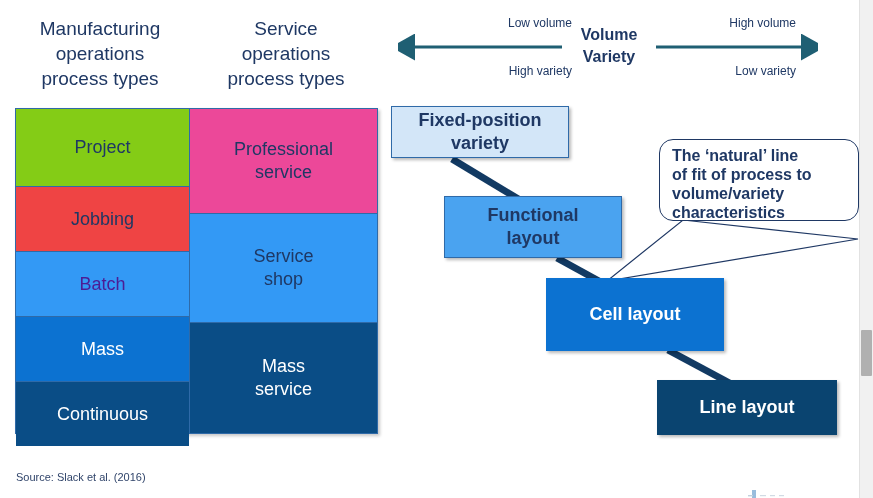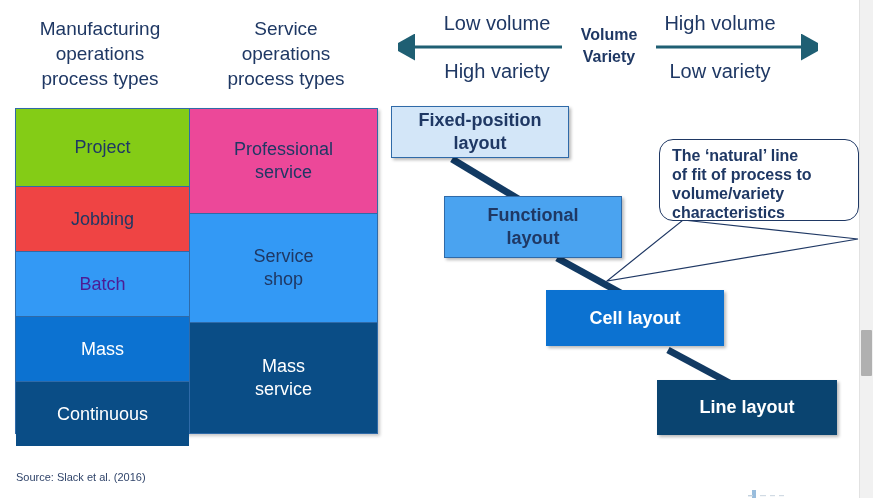--- a/index.html
+++ b/index.html
@@ -22,22 +22,22 @@
     font-size:19px;
     line-height:25px;
     white-space:pre-line;
   }
   #head-manufacturing{left:12px;top:16px;width:176px;}
   #head-service{left:196px;top:16px;width:180px;}
 
   
   #axis{position:absolute;left:398px;top:14px;width:420px;height:82px;}
   .axis-label{
-    position:absolute;color:#1f3864;font-size:20px;line-height:19px;
-    white-space:nowrap;text-align:center;
+    position:absolute;color:#1f3864;font-size:12px;line-height:19px;
+    white-space:nowrap;text-align:right;
   }
   #lbl-low-volume{left:24px;top:0px;width:150px;}
   #lbl-high-variety{left:24px;top:48px;width:150px;}
   #lbl-high-volume{left:246px;top:0px;width:152px;}
   #lbl-low-variety{left:246px;top:48px;width:152px;}
   #lbl-volume-variety{
     position:absolute;left:168px;top:10px;width:86px;
     color:#1f3864;font-size:16px;font-weight:bold;line-height:22px;
     text-align:center;white-space:pre-line;
   }
@@ -64,21 +64,21 @@
   
   .layout-box{
     position:absolute;box-sizing:border-box;
     display:flex;align-items:center;justify-content:center;
     text-align:center;font-weight:bold;font-size:18px;line-height:23px;
     white-space:pre-line;
     box-shadow:2px 2px 3px rgba(0,0,0,0.28);
   }
   #box-fixed{left:391px;top:106px;width:178px;height:52px;}
   #box-functional{left:444px;top:196px;width:178px;height:62px;}
-  #box-cell{left:546px;top:290px;width:178px;height:56px;}
+  #box-cell{left:546px;top:278px;width:178px;height:73px;}
   #box-line{left:657px;top:380px;width:180px;height:55px;}
 
   
   #overlay{position:absolute;left:0;top:0;width:873px;height:498px;pointer-events:none;}
 
   
   #callout{
     position:absolute;left:659px;top:139px;width:200px;height:82px;
     box-sizing:border-box;
     border:1px solid #1f3864;border-radius:14px;background:#ffffff;
@@ -159,21 +159,21 @@
 
   <svg id="overlay" viewBox="0 0 873 498">
     <line id="conn1" x1="452" y1="159" x2="520" y2="200" stroke="#123a63" stroke-width="7" stroke-linecap="butt"></line>
     <line id="conn2" x1="557" y1="258" x2="628" y2="297" stroke="#123a63" stroke-width="7" stroke-linecap="butt"></line>
     <line id="conn3" x1="668" y1="350" x2="737" y2="387" stroke="#123a63" stroke-width="7" stroke-linecap="butt"></line>
 
     <path id="callout-tail" d="M683,220 L858,239 L607,281 z" fill="none" stroke="#1f3864" stroke-width="1.2"></path>
   </svg>
 
   <div class="layout-box" id="box-fixed" style="background: rgb(211, 230, 248); color: rgb(31, 56, 100); border: 1px solid rgb(47, 106, 168);">Fixed-position
-layout</div>
+variety</div>
   <div class="layout-box" id="box-functional" style="background: rgb(74, 163, 240); color: rgb(31, 56, 100); border: 1px solid rgb(47, 106, 168);">Functional
 layout</div>
   <div class="layout-box" id="box-cell" style="background: rgb(12, 114, 209); color: rgb(255, 255, 255); border: 1px solid rgb(12, 114, 209);">Cell layout</div>
   <div class="layout-box" id="box-line" style="background: rgb(10, 68, 112); color: rgb(255, 255, 255); border: 1px solid rgb(10, 68, 112);">Line layout</div>
 
   <div id="callout" style="border-color: rgb(31, 56, 100); color: rgb(31, 56, 100); font-weight: bold;">The ‘natural’ line
 of fit of process to
 volume/variety
 characteristics</div>
 

